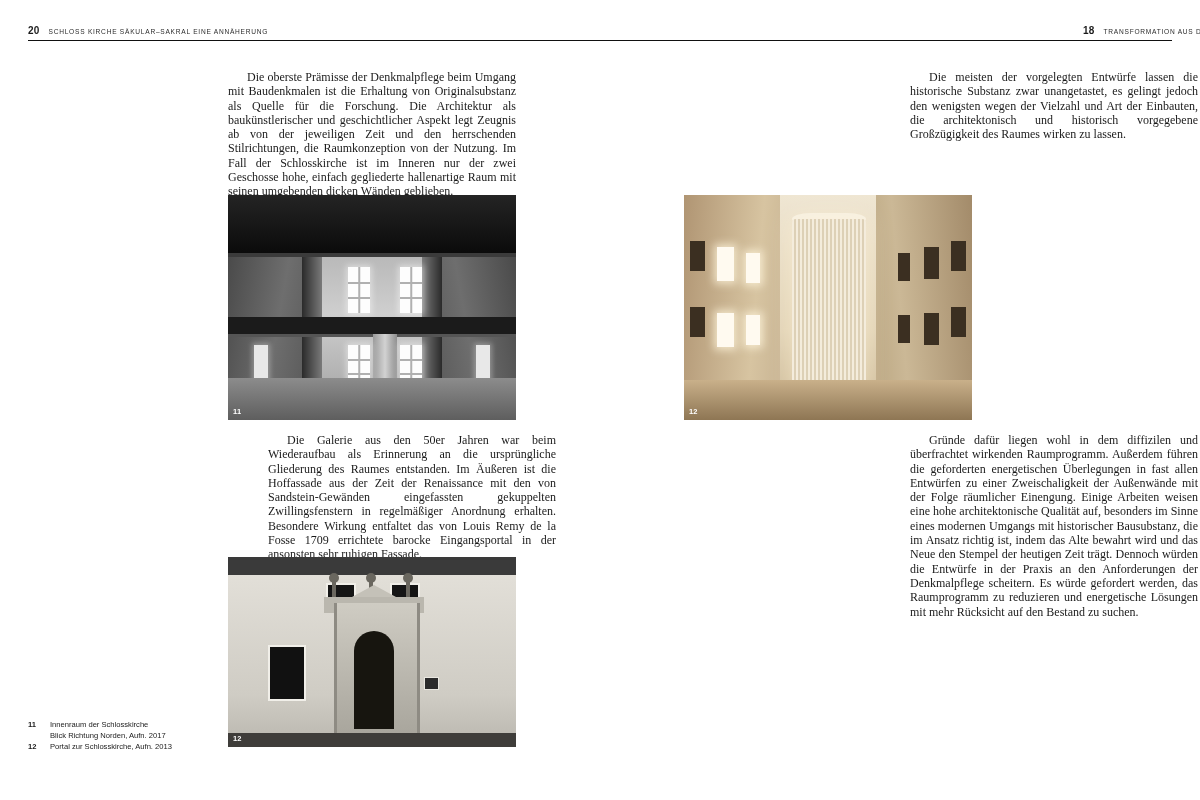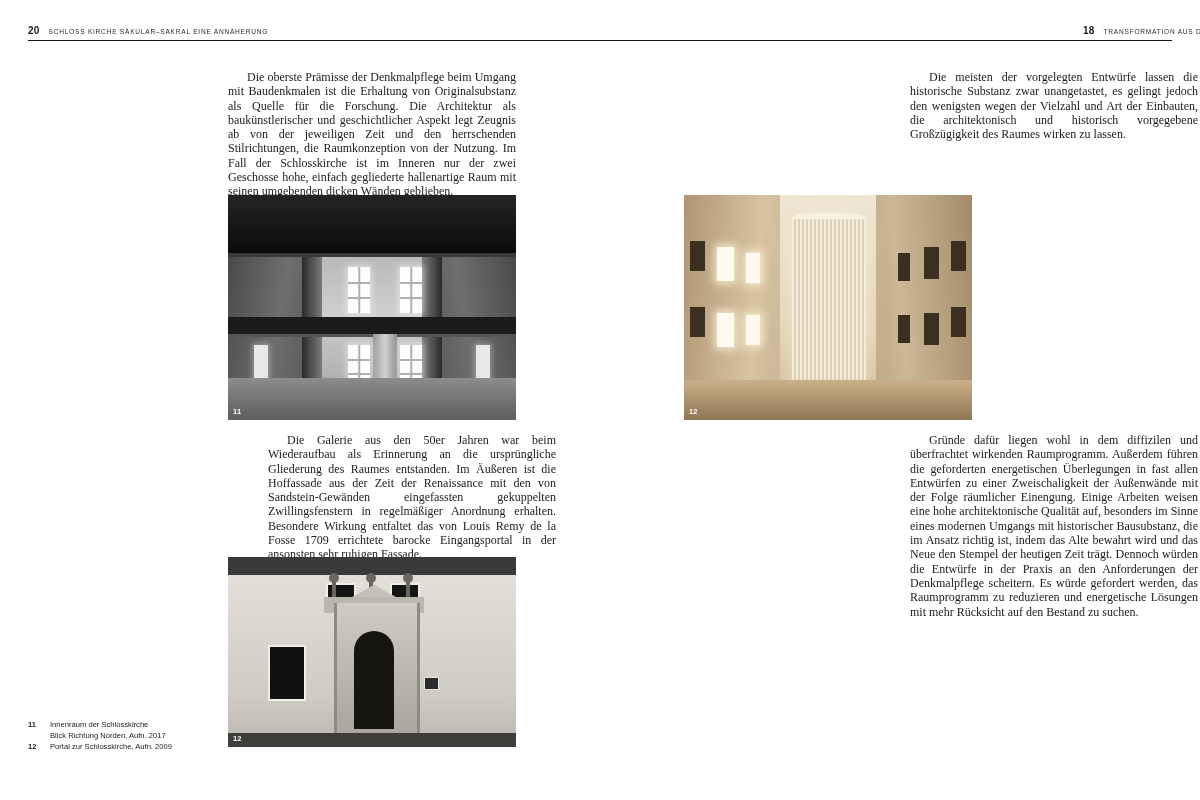--- a/index.html
+++ b/index.html
@@ -369,21 +369,21 @@
     </div>
 
     <div class="caption" id="cap-left">
       <div class="crow">
         <span class="cno">11</span>
         <span class="ctext">Innenraum der Schlosskirche
 Blick Richtung Norden, Aufn. 2017</span>
       </div>
       <div class="crow">
         <span class="cno">12</span>
-        <span class="ctext">Portal zur Schlosskirche, Aufn. 2009</span>
+        <span class="ctext">Portal zur Schlosskirche, Aufn. 2013</span>
       </div>
     </div>
   </div>
 
   <div class="page page-right">
 
     <div class="runhead">
       <span class="folio">18</span>
       <span class="rh-text">TRANSFORMATION AUS DER SICHT DES DENKMALSCHUTZES</span>
     </div>

